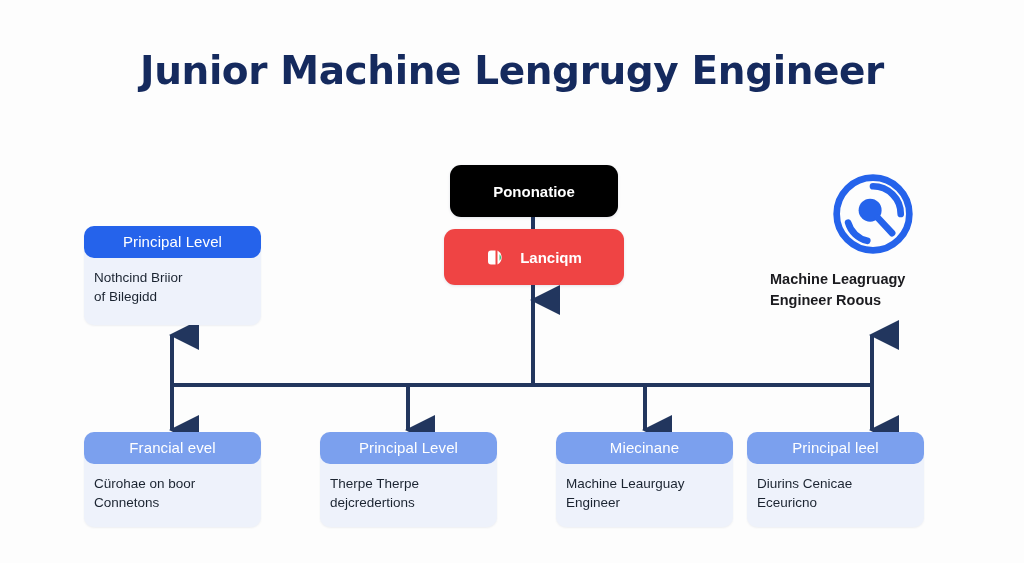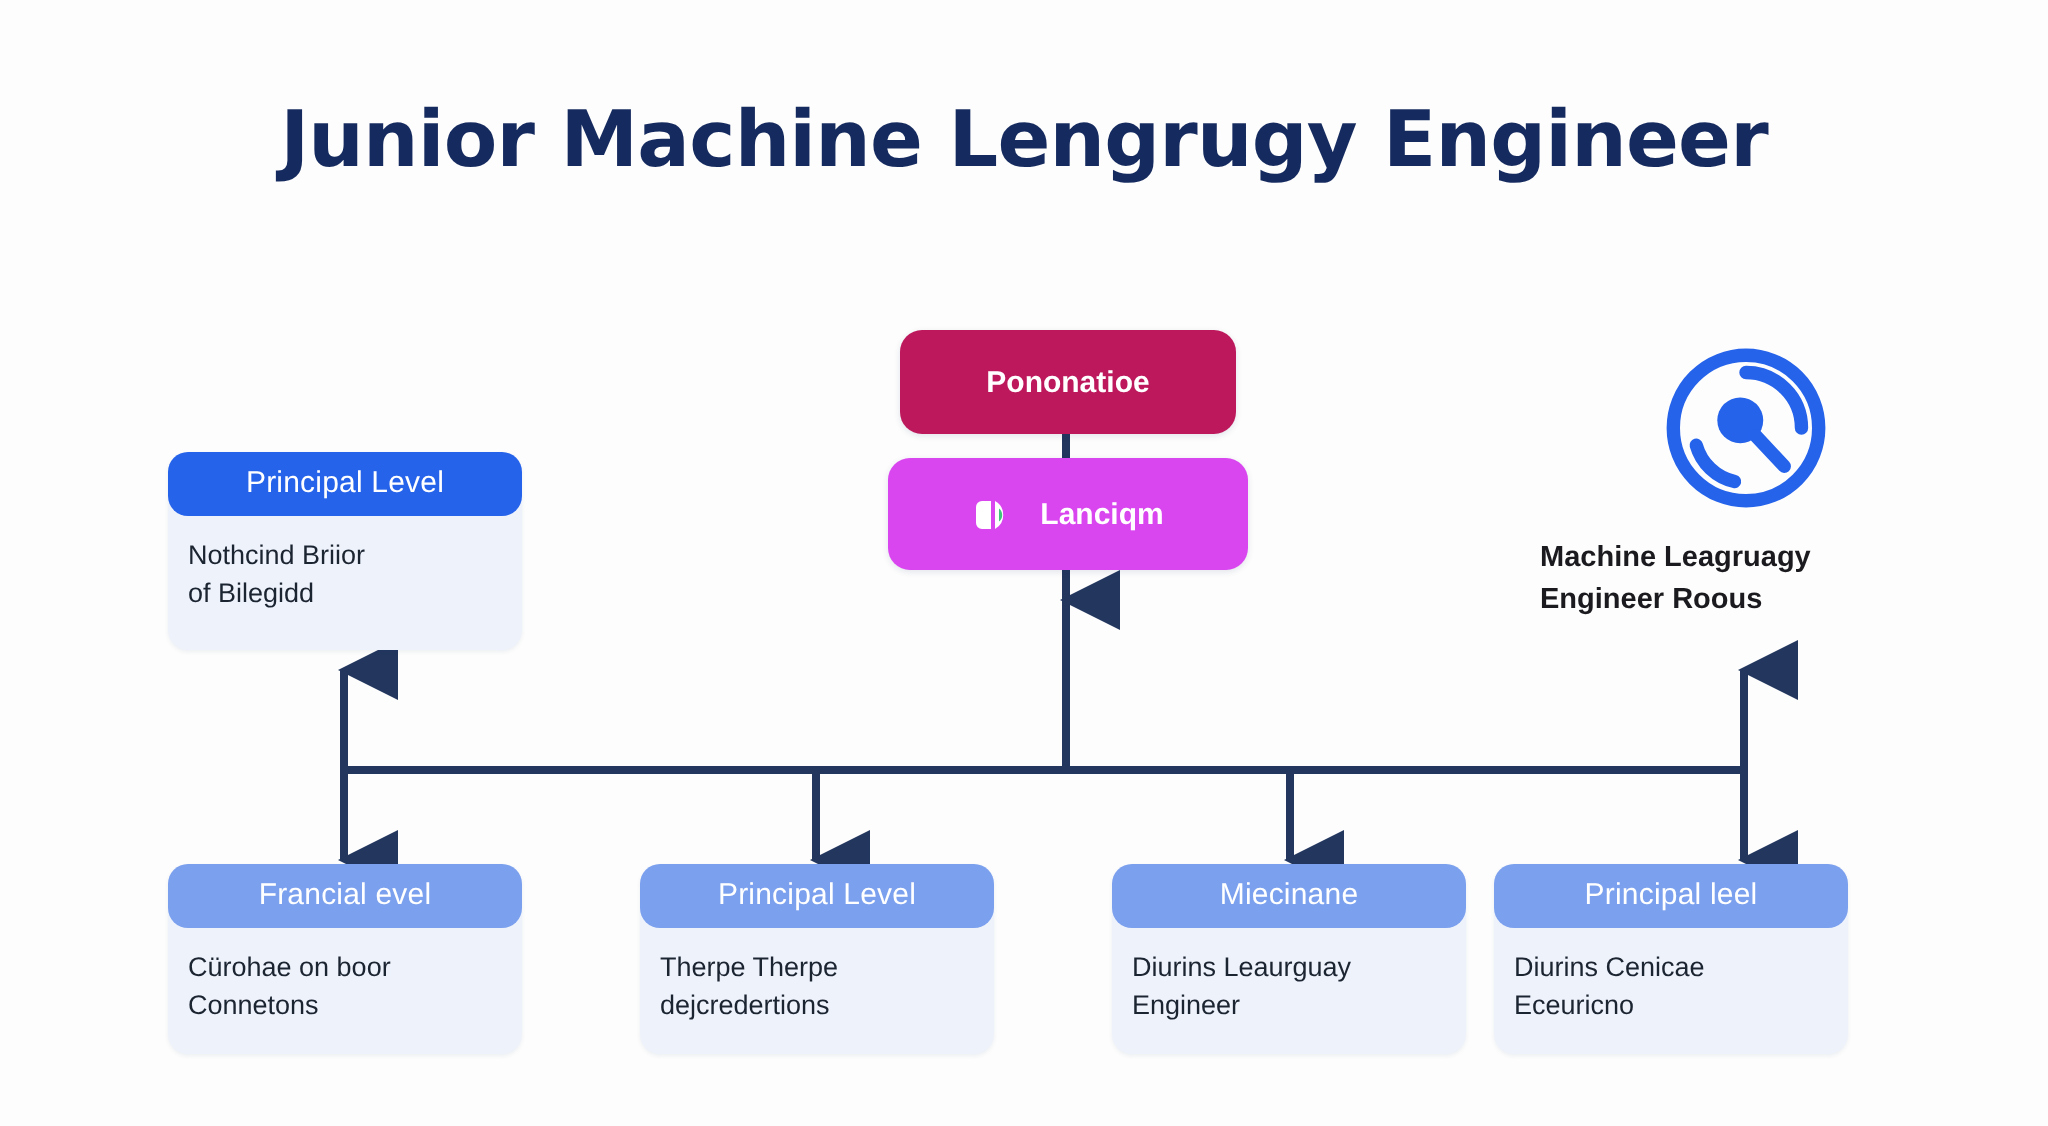--- a/index.html
+++ b/index.html
@@ -88,28 +88,28 @@
     display: flex;
     align-items: center;
     justify-content: center;
     box-shadow: 0 1px 3px rgba(30, 50, 95, 0.12);
   }
   #box-pononatioe {
     left: 450px;
     top: 165px;
     width: 168px;
     height: 52px;
-    background: #be185d;
+    background: #000000;
   }
   #box-lanciqm {
     left: 444px;
     top: 229px;
     width: 180px;
     height: 56px;
-    background: #d946ef;
+    background: #ef4444;
     gap: 13px;
   }
   .speaker-icon {
     width: 21px;
     height: 19px;
     display: inline-block;
     flex: 0 0 auto;
   }
 
   
@@ -228,21 +228,21 @@
     <div class="card-header">Principal Level</div>
     <div class="card-body">
       <div>Therpe Therpe</div>
       <div>dejcredertions</div>
     </div>
   </div>
 
   <div class="card card-bottom" id="card-miecinane">
     <div class="card-header">Miecinane</div>
     <div class="card-body">
-      <div>Diurins Leaurguay</div>
+      <div>Machine Leaurguay</div>
       <div>Engineer</div>
     </div>
   </div>
 
   <div class="card card-bottom" id="card-principal-leel">
     <div class="card-header">Principal leel</div>
     <div class="card-body">
       <div>Diurins Cenicae</div>
       <div>Eceuricno</div>
     </div>

